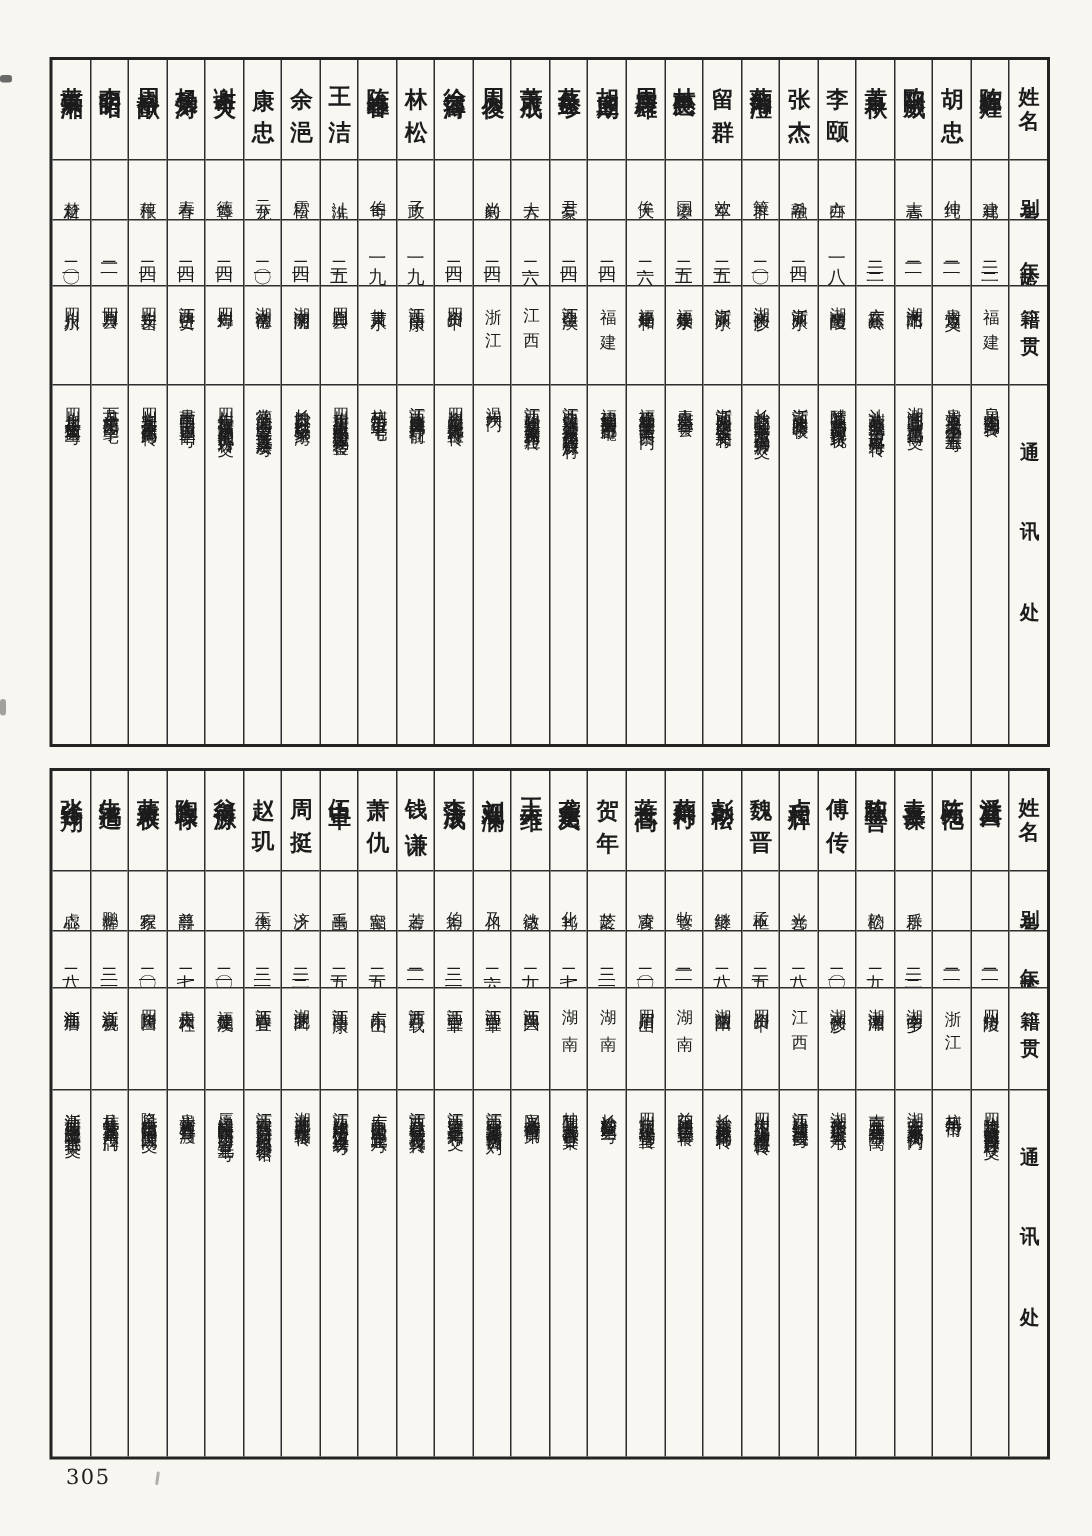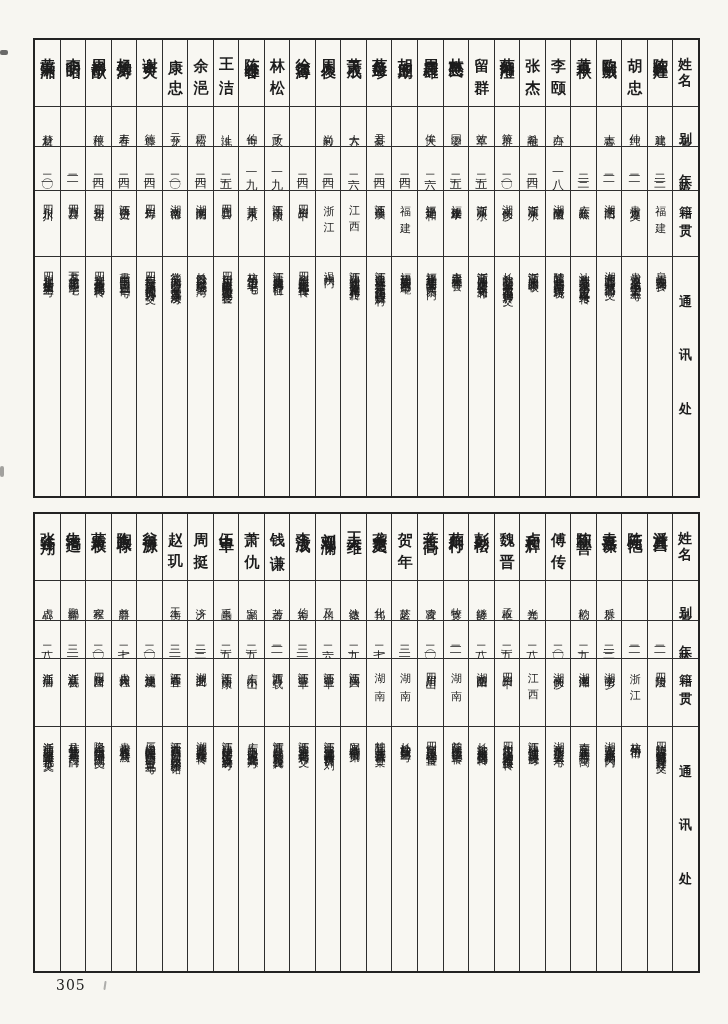--- a/index.html
+++ b/index.html
@@ -72,21 +72,21 @@
   
   .header-col .vtext{font-weight:700;}
   .header-col .r-name .vtext{font-size:14px;letter-spacing:16px;}
   .header-col .r-alias .vtext{font-size:13px;letter-spacing:5px;}
   .header-col .r-age .vtext{font-size:13px;letter-spacing:5px;}
   .header-col .r-native .vtext{font-size:13px;letter-spacing:18px;}
   .header-col .r-addr{padding-top:26px;}
   .header-col .r-addr .vtext{font-size:13px;letter-spacing:54px;line-height:1;}
 
   .page-number{
-    position:absolute;left:56px;top:977px;
+    position:absolute;left:44px;top:977px;
     font-size:14px;color:#1d1d1d;
     font-family:"DejaVu Serif","Liberation Serif",serif;
     letter-spacing:1px;
   }
 </style>
 </head>
 <body>
 
 <div class="page">
   <div class="artifact a1"></div>

